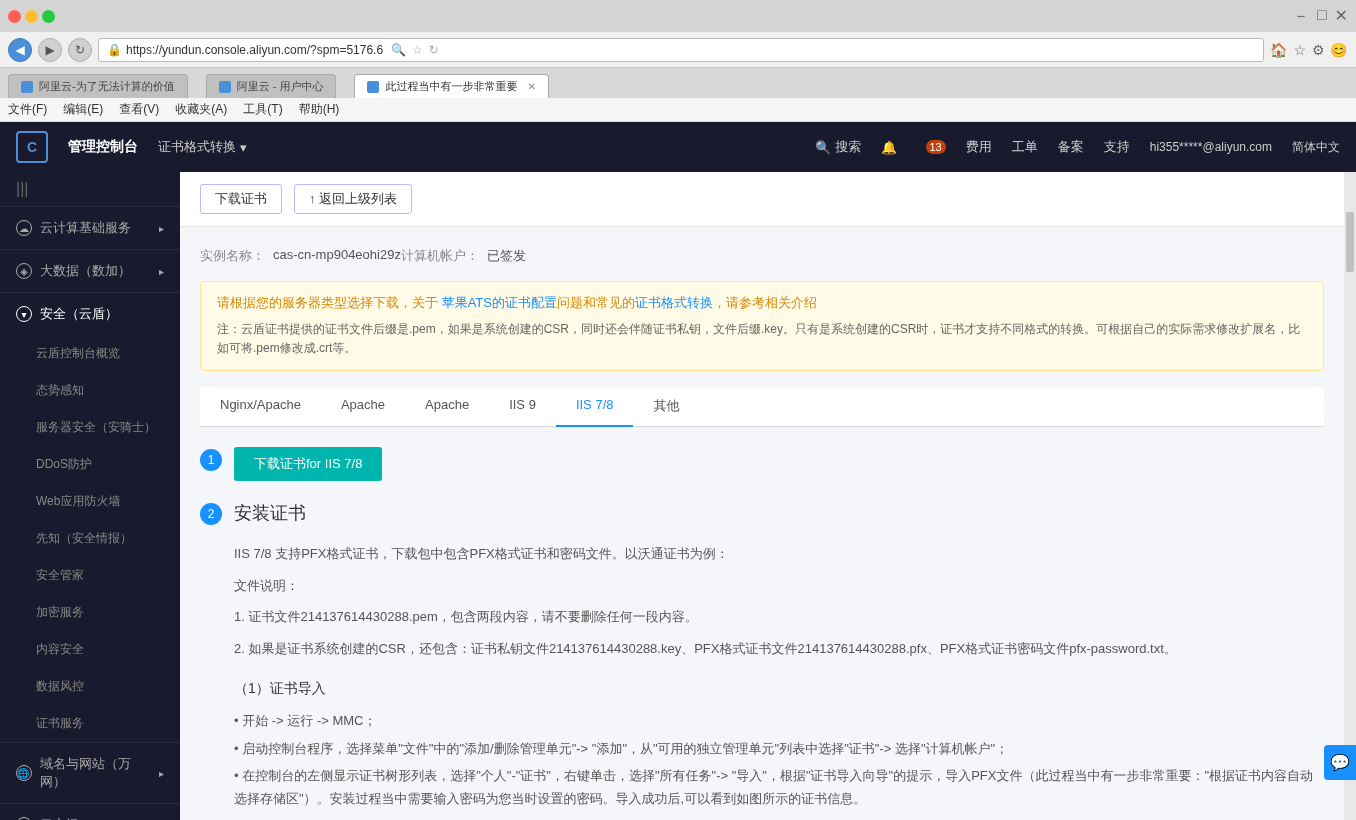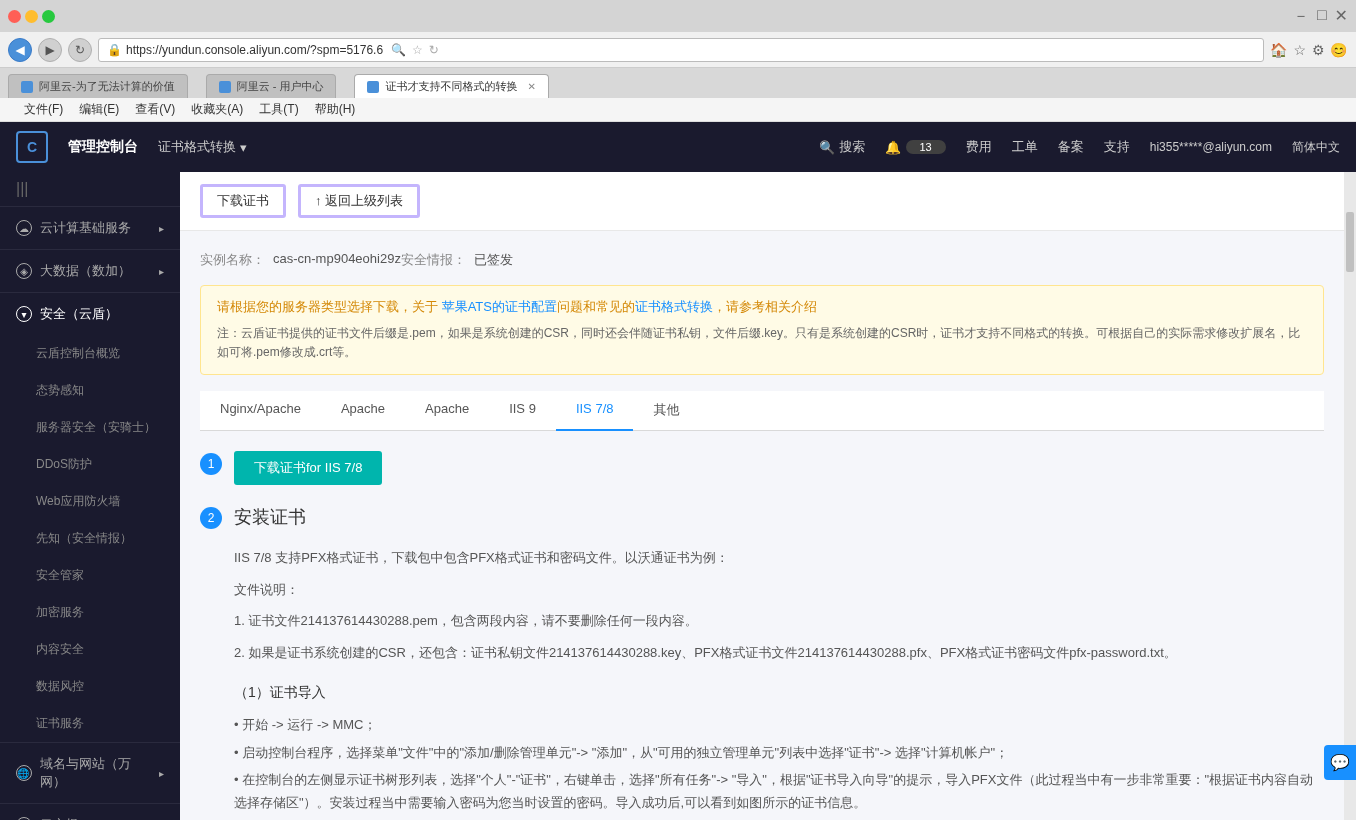--- a/index.html
+++ b/index.html
@@ -22,34 +22,34 @@
     .address-bar { flex: 1; background: white; border: 1px solid #bbb; border-radius: 3px; height: 24px; display: flex; align-items: center; padding: 0 8px; font-size: 12px; color: #333; gap: 4px; }
     .address-bar .lock-icon { color: #4a90d9; }
     .nav-icons { display: flex; gap: 6px; font-size: 14px; color: #666; }
 
     .browser-tabs { background: #d8d8d8; height: 30px; display: flex; align-items: flex-end; padding: 0 8px; gap: 18px; }
     .browser-tab { background: #c0c0c0; border: 1px solid #aaa; border-bottom: none; border-radius: 4px 4px 0 0; padding: 4px 12px; font-size: 11px; color: #444; display: flex; align-items: center; gap: 6px; cursor: pointer; max-width: 200px; white-space: nowrap; overflow: hidden; }
     .browser-tab.active { background: white; color: #333; z-index: 1; }
     .browser-tab .tab-close { font-size: 10px; color: #888; margin-left: 4px; }
     .browser-tab .tab-favicon { width: 12px; height: 12px; background: #4a90d9; border-radius: 2px; flex-shrink: 0; }
 
-    .browser-menubar { background: #f5f5f5; height: 24px; display: flex; align-items: center; padding: 0 24px; gap: 16px; border-bottom: 1px solid #ddd; font-size: 12px; color: #333; }
+    .browser-menubar { background: #f5f5f5; height: 24px; display: flex; align-items: center; padding: 0 8px; gap: 16px; border-bottom: 1px solid #ddd; font-size: 12px; color: #333; }
     .browser-menubar span { cursor: pointer; }
 
     
     .app-container { display: flex; flex-direction: column; height: calc(820px - 122px); }
 
     
     .top-navbar { background: #1a1a2e; height: 50px; display: flex; align-items: center; padding: 0 16px; gap: 20px; flex-shrink: 0; }
     .navbar-logo { width: 32px; height: 32px; border: 2px solid #4a90d9; border-radius: 4px; display: flex; align-items: center; justify-content: center; color: #4a90d9; font-size: 14px; font-weight: bold; }
     .navbar-title { color: white; font-size: 14px; font-weight: bold; }
     .navbar-product { color: #ccc; font-size: 13px; cursor: pointer; display: flex; align-items: center; gap: 4px; }
     .navbar-spacer { flex: 1; }
     .navbar-item { color: #ccc; font-size: 13px; cursor: pointer; display: flex; align-items: center; gap: 4px; }
-    .notification-badge { background: #404040; color: white; border-radius: 10px; padding: 1px 14px; font-size: 11px; }
+    .notification-badge { background: #c2410c; color: white; border-radius: 10px; padding: 1px 4px; font-size: 11px; margin-left: 24px; }
     .navbar-user { color: #ccc; font-size: 12px; }
     .navbar-lang { color: #ccc; font-size: 12px; cursor: pointer; }
 
     
     .main-layout { display: flex; flex: 1; overflow: hidden; }
 
     
     .sidebar { width: 180px; background: #1a1a2e; color: #aaa; flex-shrink: 0; overflow-y: auto; }
     .sidebar-collapse { padding: 8px 16px; color: #666; cursor: pointer; font-size: 16px; border-bottom: 1px solid #2a2a3e; }
     .sidebar-group { border-bottom: 1px solid #2a2a3e; }
@@ -57,21 +57,21 @@
     .sidebar-group-item.expanded { color: white; }
     .sidebar-icon { width: 16px; height: 16px; border-radius: 50%; border: 1.5px solid currentColor; display: flex; align-items: center; justify-content: center; font-size: 10px; flex-shrink: 0; }
     .sidebar-arrow { margin-left: auto; font-size: 10px; }
     .sidebar-sub-item { padding: 10px 16px 10px 36px; font-size: 12px; color: #888; cursor: pointer; }
 
     
     .content-area { flex: 1; overflow-y: auto; background: #f5f6fa; }
 
     
     .content-toolbar { background: white; padding: 12px 20px; display: flex; align-items: center; gap: 12px; border-bottom: 1px solid #e8e8e8; flex-shrink: 0; }
-    .toolbar-btn { background: white; border: 3px solid #c4b5fd; border-radius: 3px; padding: 5px 14px; font-size: 13px; cursor: pointer; color: #333; display: flex; align-items: center; gap: 6px; }
+    .toolbar-btn { background: white; border: 1px solid #c4b5fd; border-radius: 3px; padding: 5px 14px; font-size: 13px; cursor: pointer; color: #333; display: flex; align-items: center; gap: 6px; }
 
     
     .main-content { padding: 20px; }
 
     .info-row { display: flex; margin-bottom: 16px; font-size: 13px; color: #555; }
     .info-item { display: flex; gap: 8px; }
     .info-label { color: #888; }
 
     .notice-box { background: #fffbe6; border: 1px solid #ffe58f; border-radius: 4px; padding: 12px 16px; margin-bottom: 16px; }
     .notice-title { color: #d48806; font-size: 13px; margin-bottom: 8px; }
@@ -158,21 +158,21 @@
     <div class="browser-tab">
       <span class="tab-favicon"></span>
       <span>阿里云-为了无法计算的价值</span>
     </div>
     <div class="browser-tab">
       <span class="tab-favicon"></span>
       <span>阿里云 - 用户中心</span>
     </div>
     <div class="browser-tab active">
       <span class="tab-favicon"></span>
-      <span>证书才支持不同格式的转换</span>
+      <span>此过程当中有一步非常重要</span>
       <span class="tab-close">✕</span>
     </div>
   </div>
 
   <div class="browser-menubar">
     <span>文件(F)</span>
     <span>编辑(E)</span>
     <span>查看(V)</span>
     <span>收藏夹(A)</span>
     <span>工具(T)</span>
@@ -300,21 +300,21 @@
       </div>
 
       <div class="main-content">
 
         <div class="info-row">
           <div class="info-item">
             <span class="info-label">实例名称：</span>
             <span>cas-cn-mp904eohi29z</span>
           </div>
           <div class="info-item">
-            <span class="info-label">安全情报：</span>
+            <span class="info-label">计算机帐户：</span>
             <span>已签发</span>
           </div>
         </div>
 
         <div class="notice-box">
           <div class="notice-title">
             <span>请根据您的服务器类型选择下载</span>，关于 <a class="blue-link">苹果ATS的证书配置</a>问题和常见的<a class="blue-link">证书格式转换</a><span>，请参考相关介绍</span>
           </div>
           <div class="notice-desc">注：云盾证书提供的证书文件后缀是.pem，如果是系统创建的CSR，同时还会伴随证书私钥，文件后缀.key。只有是系统创建的CSR时，证书才支持不同格式的转换。可根据自己的实际需求修改扩展名，比如可将.pem修改成.crt等。</div>
         </div>

